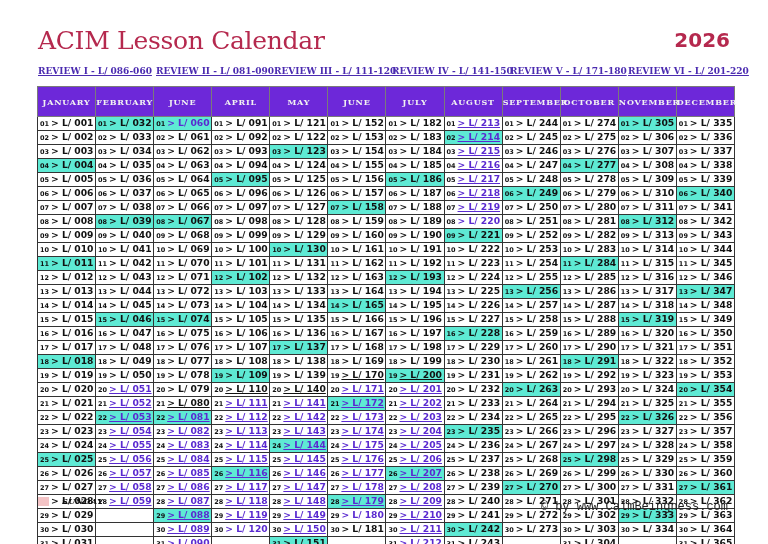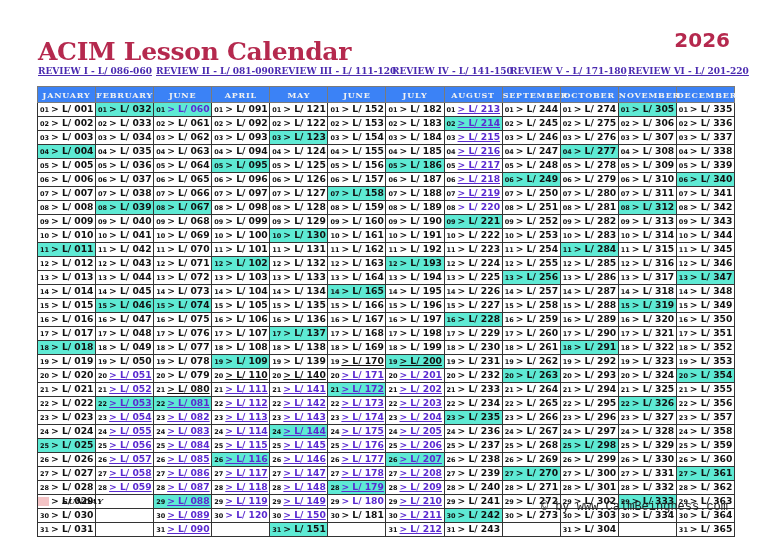--- a/index.html
+++ b/index.html
@@ -1,23 +1,23 @@
 <!DOCTYPE html>
 <html><head>
 <meta charset="utf-8">
 <style>
   * { box-sizing: border-box; margin: 0; padding: 0; }
   html, body { width: 768px; height: 544px; background: #ffffff; overflow: hidden; }
   body { position: relative; font-family: "DejaVu Serif", serif; color: #111; }
-  .title { position: absolute; left: 38px; top: 37px; font-family: "DejaVu Serif", serif; font-weight: bold; font-size: 25px; color: #b5294e; letter-spacing: -0.3px; }
+  .title { position: absolute; left: 38px; top: 26px; font-family: "DejaVu Serif", serif; font-weight: normal; font-size: 25px; color: #b5294e; letter-spacing: -0.3px; }
   .year { position: absolute; right: 38px; top: 28px; font-family: "DejaVu Sans", sans-serif; font-weight: bold; font-size: 20px; color: #b5294e; }
   .reviews { position: absolute; left: 38px; top: 66px; width: 700px; height: 14px; }
   .review-link { position: absolute; top: 0; font-family: "DejaVu Serif", serif; font-weight: bold; font-size: 9px; color: #4b2bb0; text-decoration: underline; white-space: nowrap; cursor: pointer; }
   .cal { position: absolute; left: 37px; top: 86px; width: 698px; border-collapse: collapse; table-layout: fixed; }
-  .cal th { background: #3b82f6; color: #f2f2f2; font-family: "DejaVu Serif", serif; font-weight: bold; font-size: 8px; letter-spacing: 0.8px; height: 16px; border: 1px solid #7a7a7a; text-align: center; }
+  .cal th { background: #6d28d9; color: #f2f2f2; font-family: "DejaVu Serif", serif; font-weight: bold; font-size: 8px; letter-spacing: 0.8px; height: 30px; border: 1px solid #7a7a7a; text-align: center; }
   .cal td { height: 13.1px; border: 1px solid #333; font-family: "DejaVu Sans", sans-serif; font-weight: bold; font-size: 9px; white-space: nowrap; overflow: hidden; padding: 0 0 0 2px; line-height: 12px; }
   .cal tr { border-bottom: 1px solid #333; }
   .cal td.sun { background: #5eead4; }
   .cal td .d { font-size: 6.5px; font-weight: bold; display: inline-block; width: 11px; }
   .cal td .l { font-size: 9.2px; }
   .cal td .l.link { color: #5a2ad0; text-decoration: underline; cursor: pointer; }
   .cal td .l.start { color: #111; text-decoration: underline; cursor: pointer; }
   .cal td .l.end { color: #5a2ad0; cursor: pointer; }
   .legend { position: absolute; left: 38px; top: 496px; display: flex; align-items: center; }
   .legend-swatch { width: 11px; height: 9px; background: #f4c4c6; margin-right: 13px; }

